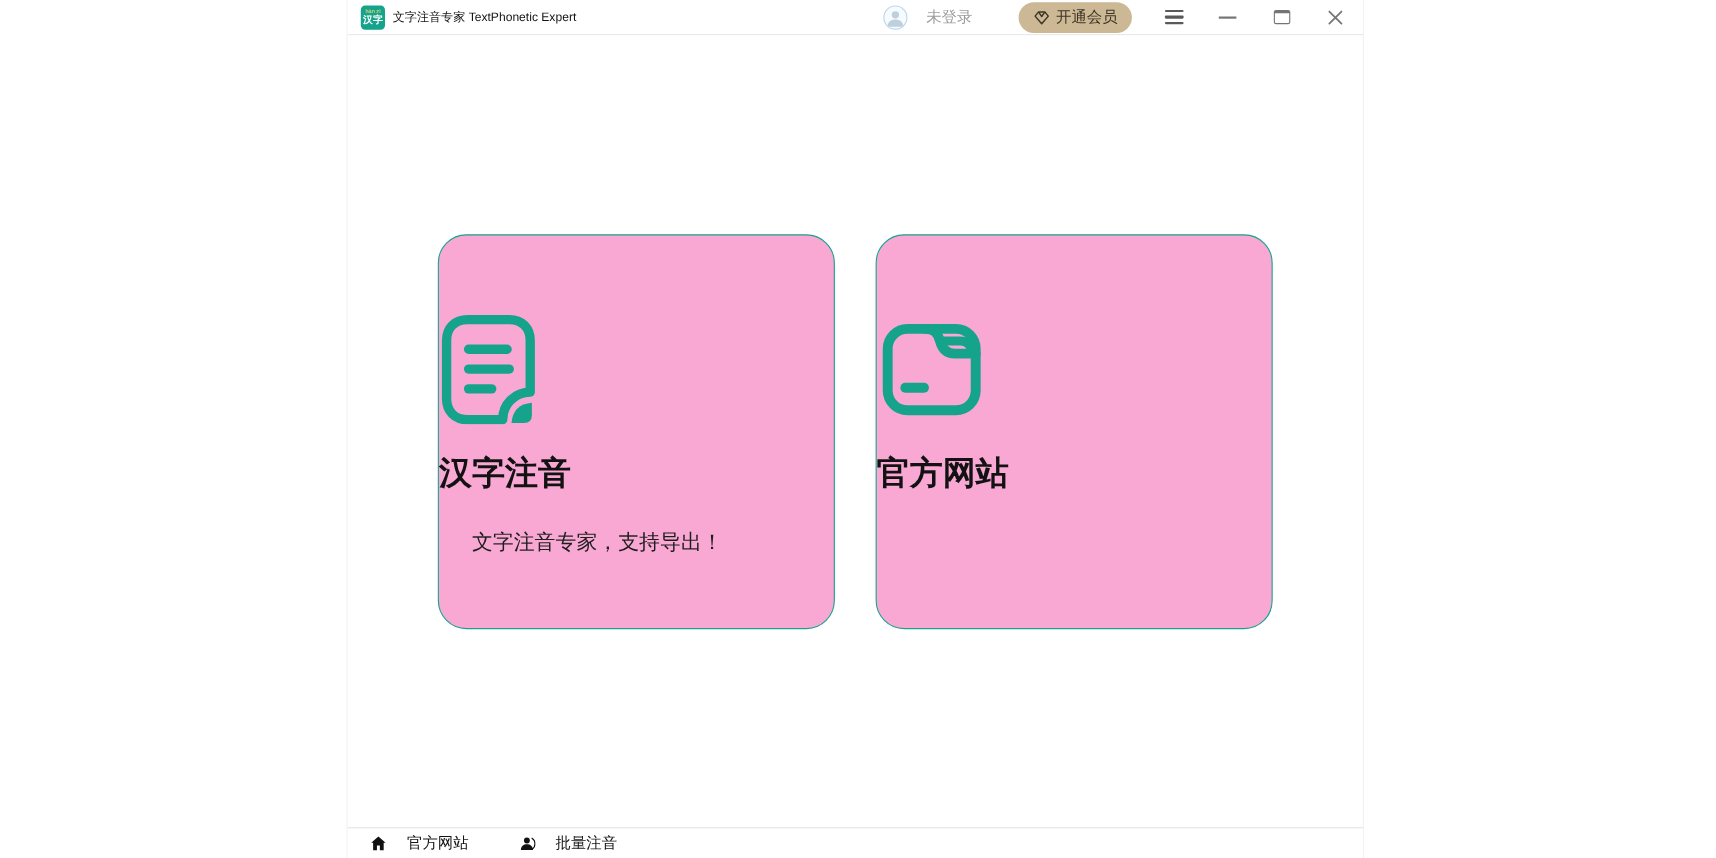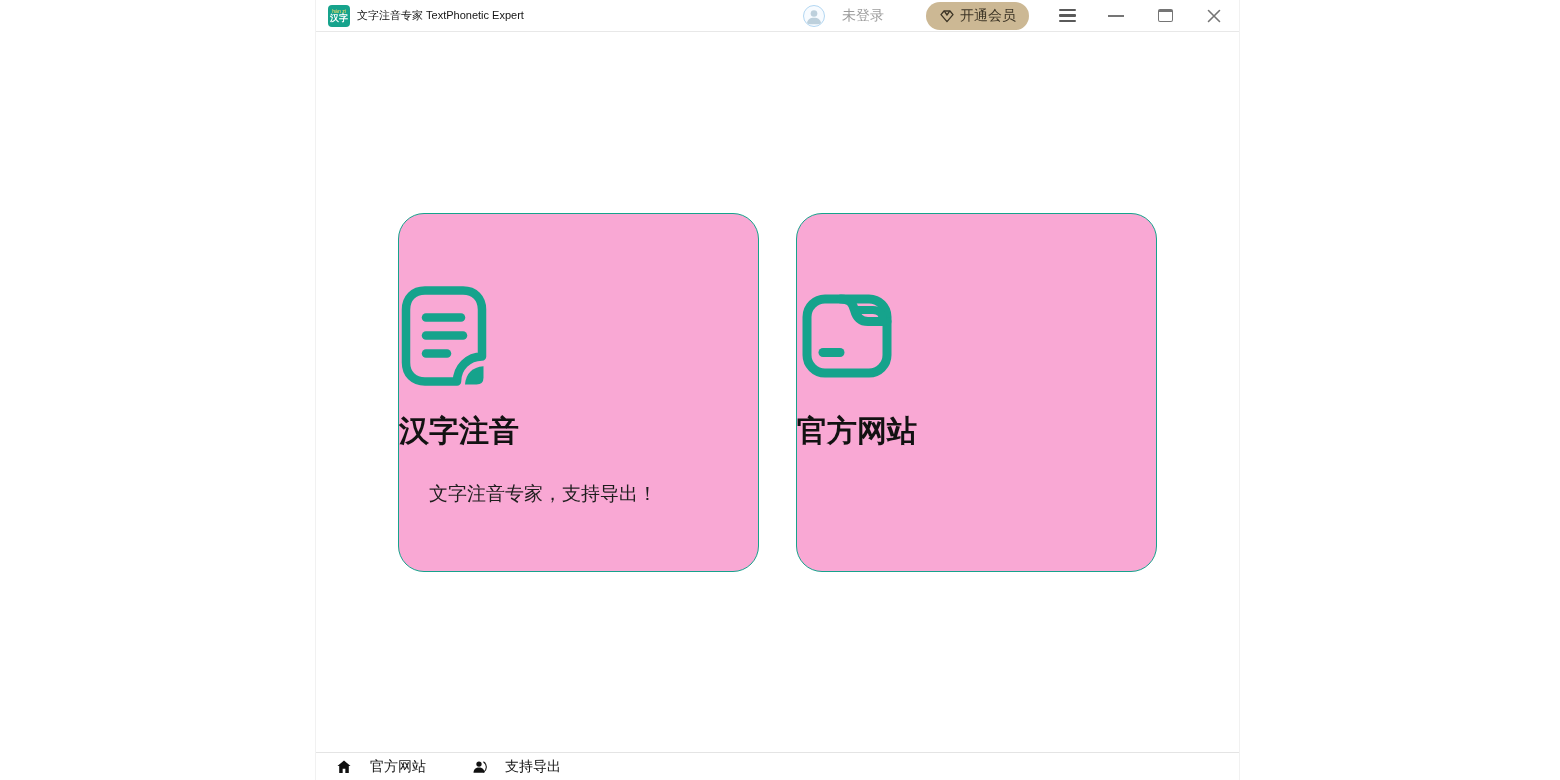--- a/index.html
+++ b/index.html
@@ -161,17 +161,17 @@
         <path d="M12 2.2 L2.2 10.6 H4.8 V21 H10 V14.5 H14 V21 H19.2 V10.6 H21.8 Z" fill="#111"></path>
       </svg>
       <span>官方网站</span>
     </div>
     <div class="flink">
       <svg width="16" height="16" viewBox="0 0 24 24">
         <circle cx="12" cy="7.6" r="4" fill="#111"></circle>
         <path d="M3.8 20.5 C3.8 15.4 7.5 12.8 12 12.8 C16.5 12.8 20.2 15.4 20.2 20.5 Z" fill="#111"></path>
         <path d="M19 4.5 A 9 9 0 0 1 19 19.5" fill="none" stroke="#111" stroke-width="1.6" stroke-linecap="round"></path>
       </svg>
-      <span>支持导出</span>
+      <span>批量注音</span>
     </div>
   </footer>
 
 </div>
 
 </body></html>

